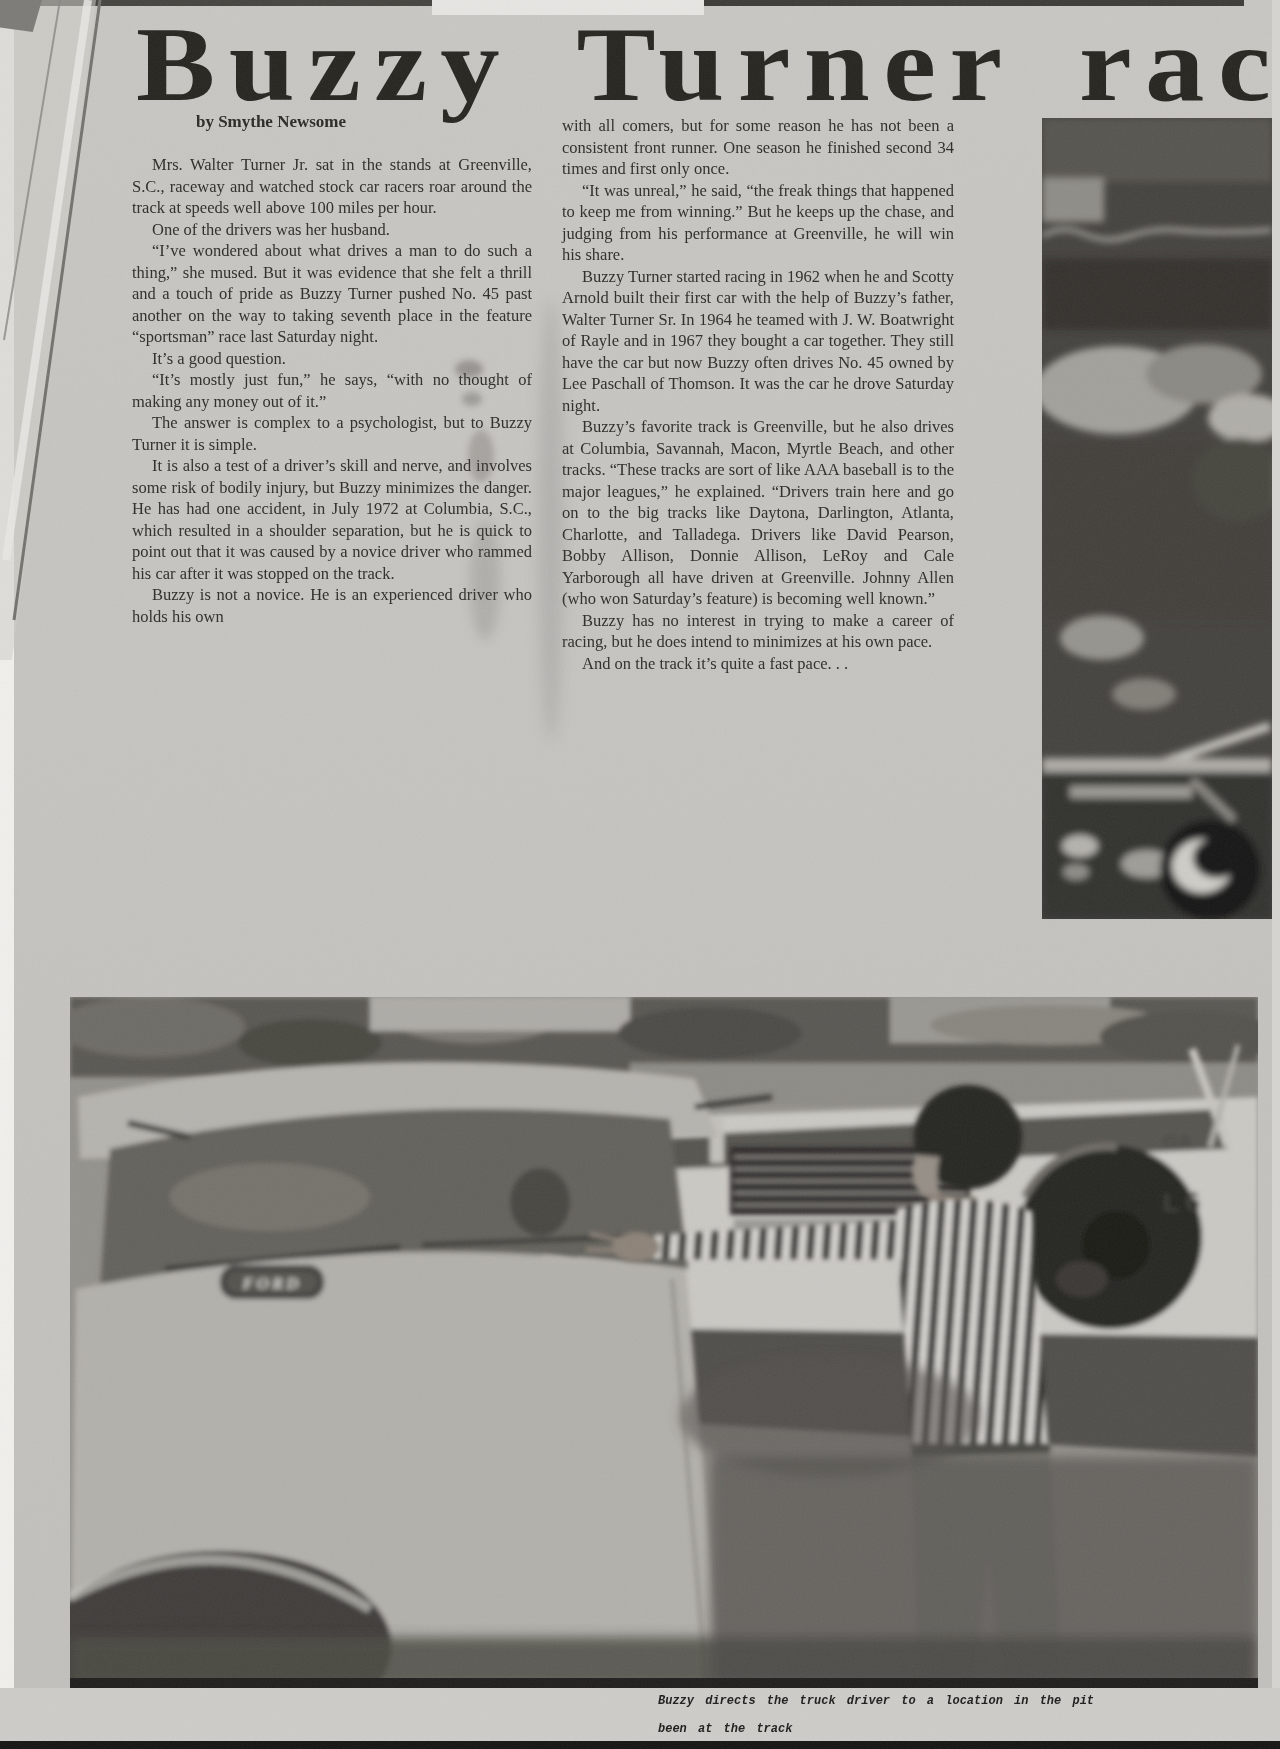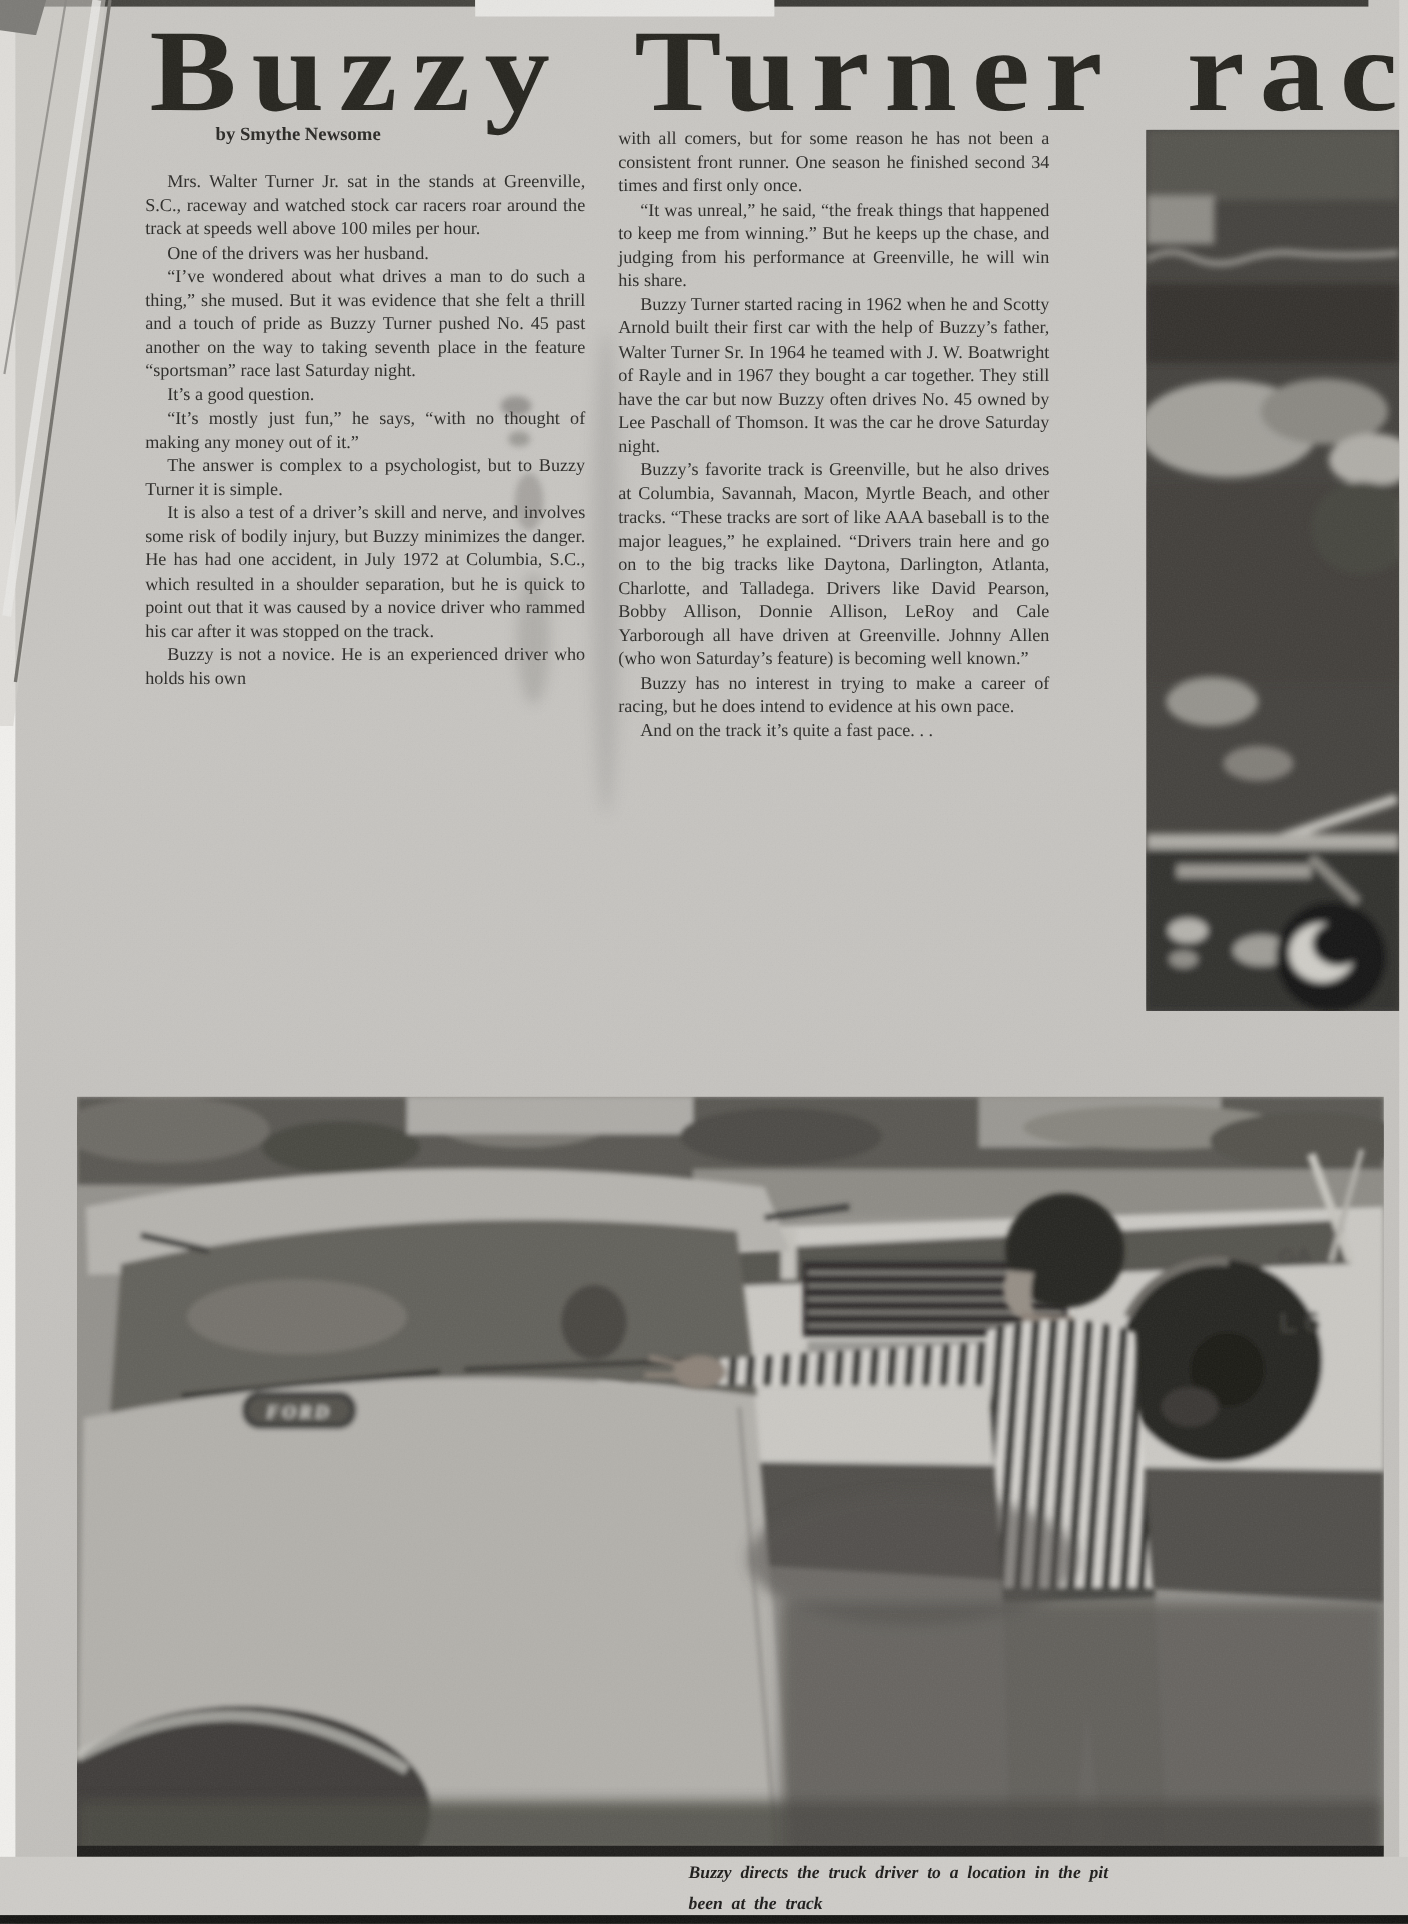--- a/index.html
+++ b/index.html
@@ -33,22 +33,22 @@
   .sm1{left:455px;top:360px;width:28px;height:18px;background:rgba(60,58,54,.35);}
   .sm2{left:462px;top:392px;width:20px;height:14px;background:rgba(60,58,54,.30);}
   .sm3{left:468px;top:430px;width:26px;height:52px;background:rgba(70,68,64,.25);}
   .sm4{left:538px;top:300px;width:26px;height:440px;background:rgba(90,88,84,.16);filter:blur(7px);}
   .sm5{left:470px;top:520px;width:30px;height:120px;background:rgba(80,78,74,.18);filter:blur(6px);}
   
   .side-photo{left:1042px;top:118px;width:230px;height:801px;}
   .main-photo{left:70px;top:997px;width:1188px;height:691px;}
   
   .caption-strip{left:0;top:1688px;width:1280px;height:54px;background:#ceccc8;}
-  .caption{left:626px;color:#1d1c1a;font-family:Liberation Serif, serif;
-           font-style:italic;font-weight:700;font-size:16px;white-space:nowrap;
+  .caption{left:658px;color:#1d1c1a;font-family:Liberation Mono, monospace;
+           font-style:italic;font-weight:700;font-size:12px;white-space:nowrap;
            word-spacing:4px;}
   .cap1{top:1694px;}
   .cap2{top:1722px;}
   .bottom-bar{left:0;top:1741px;width:1280px;height:8px;background:#141412;}
   .grain{left:0;top:0;pointer-events:none;}
 </style>
 </head>
 <body>
 
 <div class="page">
@@ -78,21 +78,21 @@
       <p class="para">“It’s mostly just fun,” he says, “with no thought of making any money out of it.”</p>
       <p class="para">The answer is complex to a psychologist, but to Buzzy Turner it is simple.</p>
       <p class="para">It is also a test of a driver’s skill and nerve, and involves some risk of bodily injury, but Buzzy minimizes the danger. He has had one accident, in July 1972 at Columbia, S.C., which resulted in a shoulder separation, but he is quick to point out that it was caused by a novice driver who rammed his car after it was stopped on the track.</p>
       <p class="para">Buzzy is not a novice. He is an experienced driver who holds his own</p>
     </div>
   <div class="abs col col2">
       <p class="para">with all comers, but for some reason he has not been a consistent front runner. One season he finished second 34 times and first only once.</p>
       <p class="para">“It was unreal,” he said, “the freak things that happened to keep me from winning.” But he keeps up the chase, and judging from his performance at Greenville, he will win his share.</p>
       <p class="para">Buzzy Turner started racing in 1962 when he and Scotty Arnold built their first car with the help of Buzzy’s father, Walter Turner Sr. In 1964 he teamed with J. W. Boatwright of Rayle and in 1967 they bought a car together. They still have the car but now Buzzy often drives No. 45 owned by Lee Paschall of Thomson. It was the car he drove Saturday night.</p>
       <p class="para">Buzzy’s favorite track is Greenville, but he also drives at Columbia, Savannah, Macon, Myrtle Beach, and other tracks. “These tracks are sort of like AAA baseball is to the major leagues,” he explained. “Drivers train here and go on to the big tracks like Daytona, Darlington, Atlanta, Charlotte, and Talladega. Drivers like David Pearson, Bobby Allison, Donnie Allison, LeRoy and Cale Yarborough all have driven at Greenville. Johnny Allen (who won Saturday’s feature) is becoming well known.”</p>
-      <p class="para">Buzzy has no interest in trying to make a career of racing, but he does intend to evidence at his own pace.</p>
+      <p class="para">Buzzy has no interest in trying to make a career of racing, but he does intend to minimizes at his own pace.</p>
       <p class="para">And on the track it’s quite a fast pace. . .</p>
     </div>
 
   <div class="abs smudge sm1"></div>
   <div class="abs smudge sm2"></div>
   <div class="abs smudge sm3"></div>
   <div class="abs smudge sm4"></div>
   <div class="abs smudge sm5"></div>
 
   <svg class="abs side-photo" viewBox="0 0 230 801" preserveAspectRatio="none">

